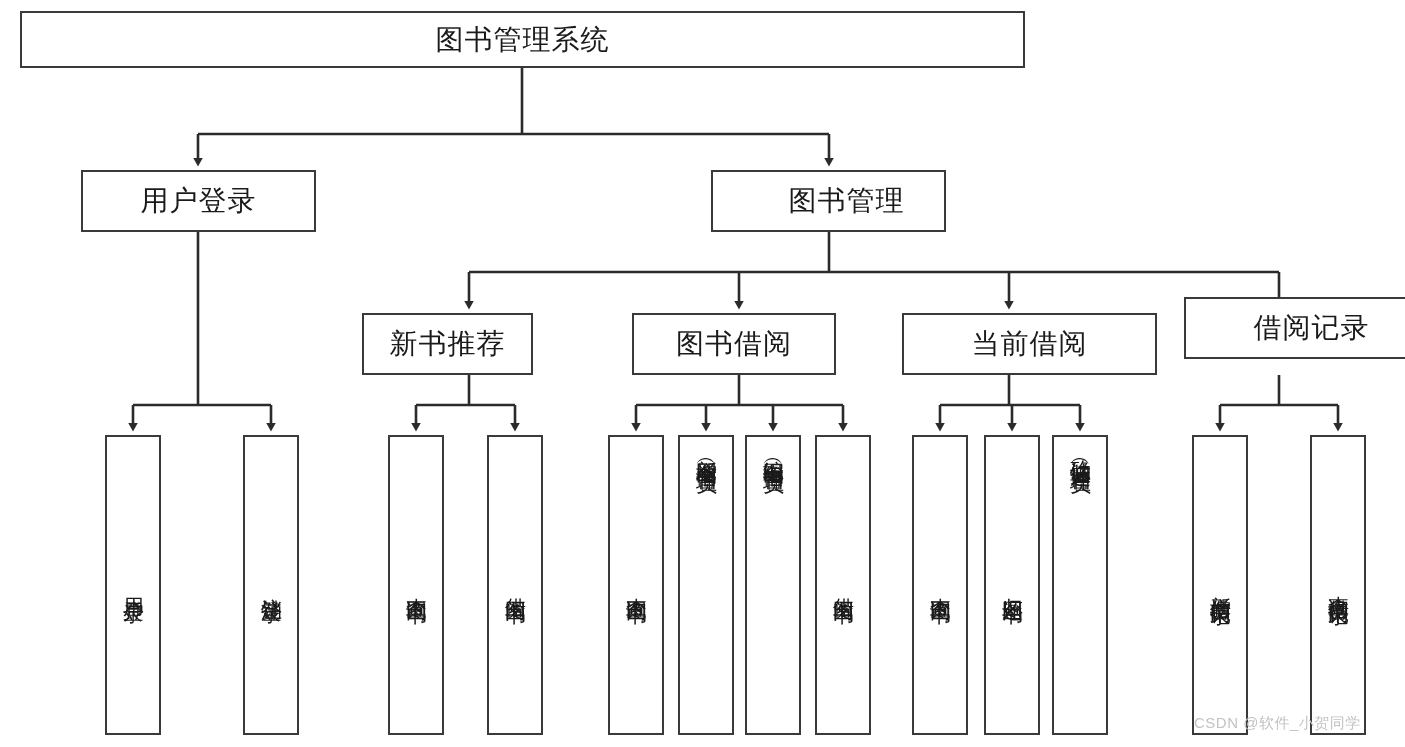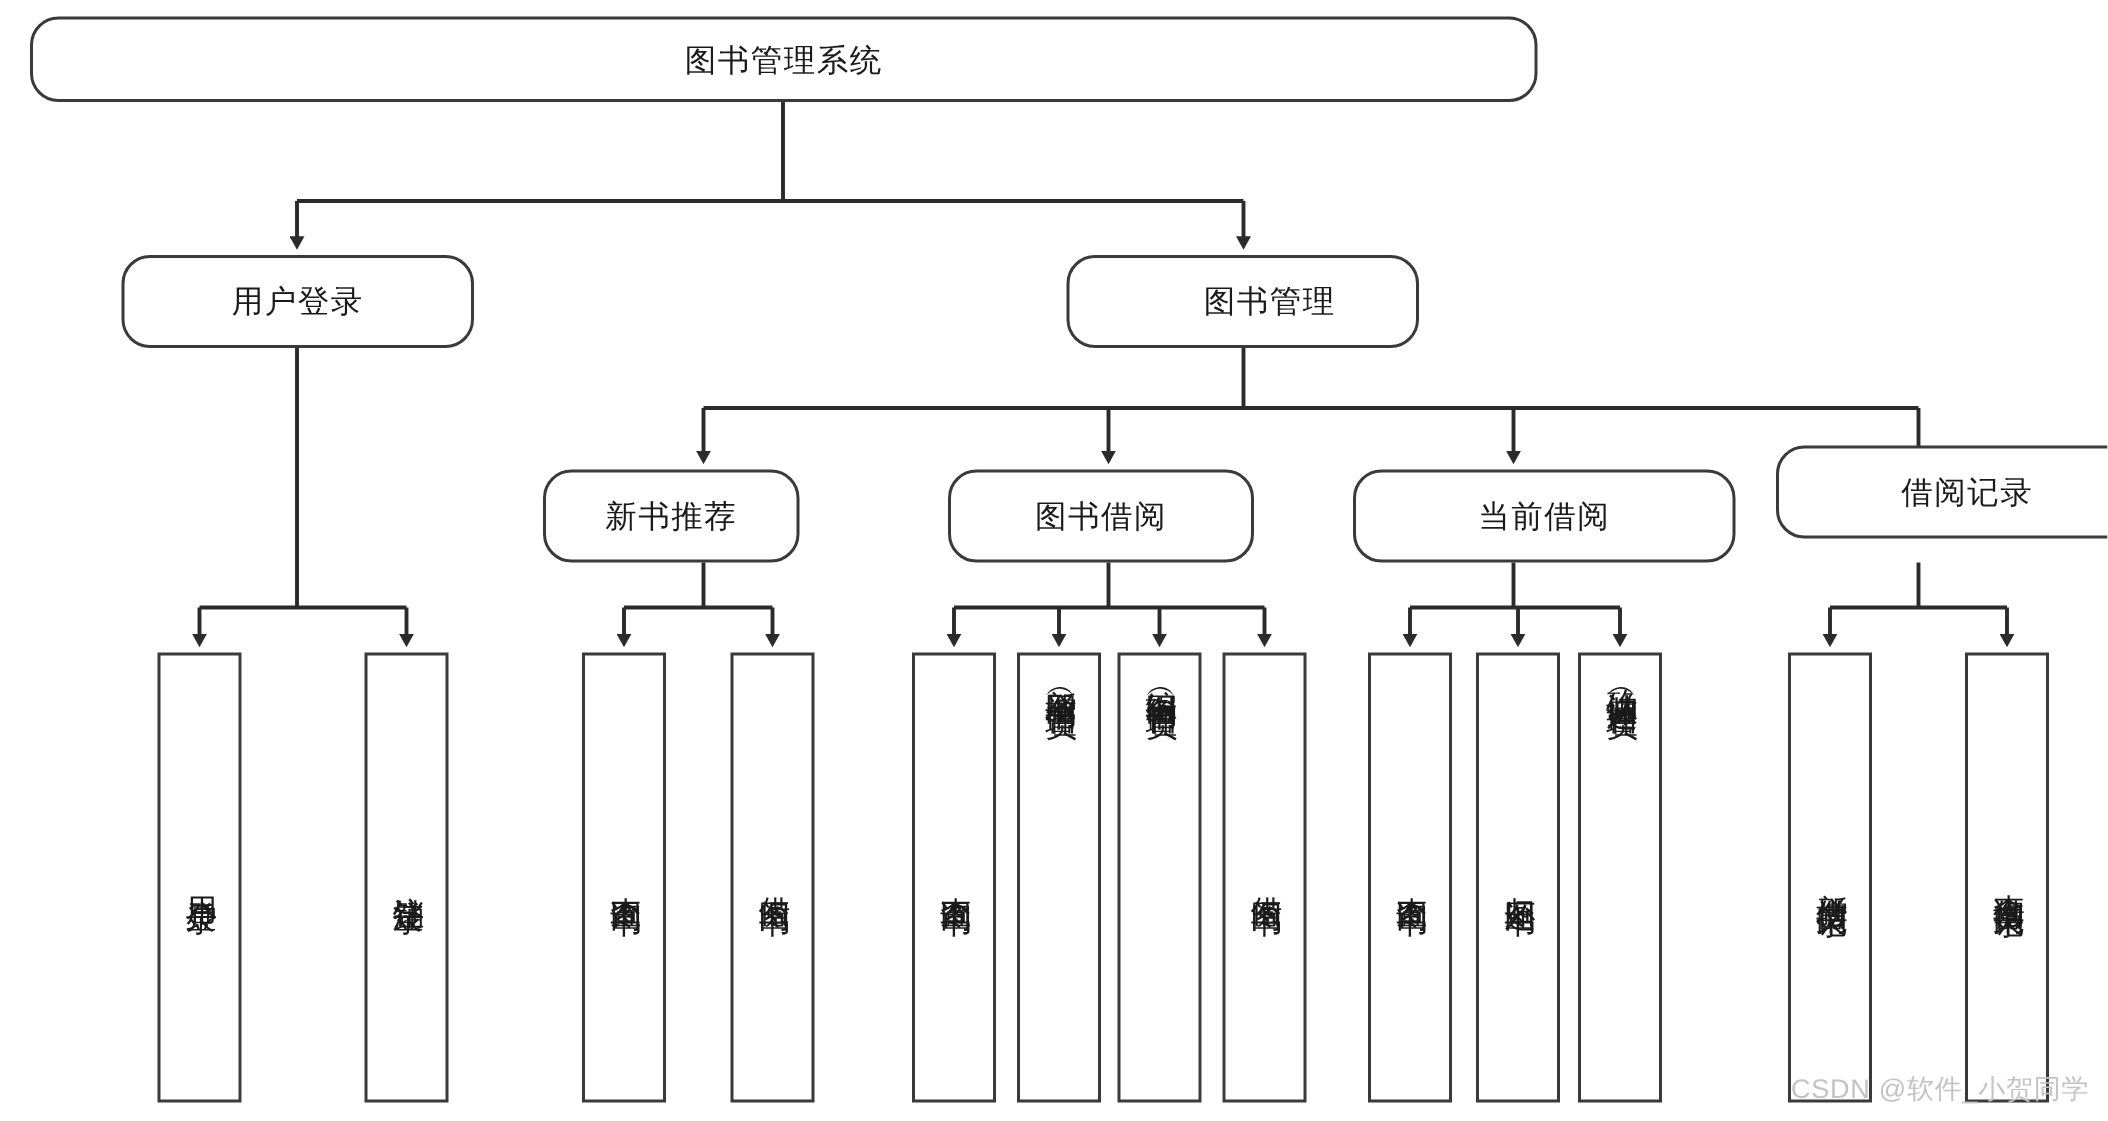--- a/index.html
+++ b/index.html
@@ -29,23 +29,22 @@
     position: absolute;
     box-sizing: border-box;
     border: 2px solid #3a3a3a;
     background: #ffffff;
     display: flex;
     align-items: center;
     justify-content: center;
     color: #1a1a1a;
   }
   .node.horiz {
-    font-size: 21px;
+    font-size: 28px;
     letter-spacing: 1px;
-    border-radius: 19px;
   }
   .node.vert {
     align-items: flex-start;
     justify-content: center;
     padding-top: 0;
   }
   .node.vert .vlabel {
     writing-mode: vertical-rl;
     text-orientation: upright;
     font-size: 21px;
@@ -55,21 +54,21 @@
   }
   .node.vert.center .vlabel {
     margin-top: auto;
     margin-bottom: auto;
   }
   .node.vert.top .vlabel {
     margin-top: 6px;
   }
   .watermark {
     position: absolute;
-    font-size: 18px;
+    font-size: 15px;
     color: #c3c3c3;
     letter-spacing: 0.5px;
     white-space: nowrap;
     user-select: none;
   }
 </style>
 </head>
 <body>
 
 <div id="canvas">

